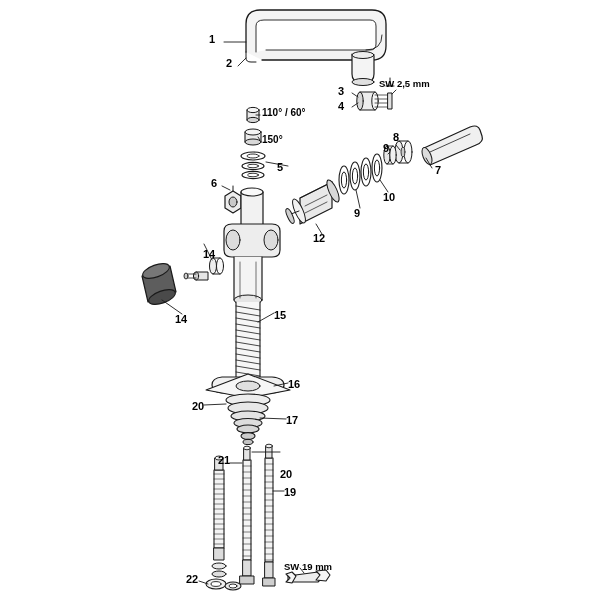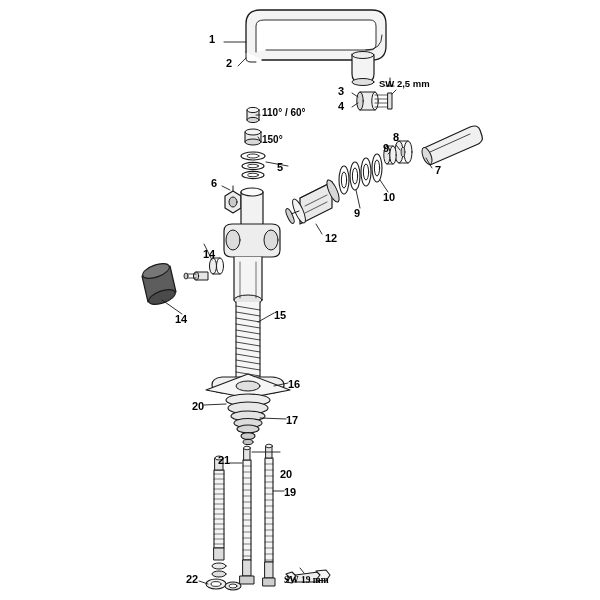--- a/index.html
+++ b/index.html
@@ -252,30 +252,30 @@
   <span class="lbl" style="left:226px;top:58px;">2</span>
   <span class="lbl" style="left:338px;top:86px;">3</span>
   <span class="lbl" style="left:338px;top:101px;">4</span>
   <span class="lbl" style="left:277px;top:162px;">5</span>
   <span class="lbl" style="left:211px;top:178px;">6</span>
   <span class="lbl" style="left:435px;top:165px;">7</span>
   <span class="lbl" style="left:393px;top:132px;">8</span>
   <span class="lbl" style="left:383px;top:143px;">9</span>
   <span class="lbl" style="left:383px;top:192px;">10</span>
   <span class="lbl" style="left:354px;top:208px;">9</span>
-  <span class="lbl" style="left:313px;top:233px;margin-left:12px;">12</span>
+  <span class="lbl" style="left:313px;top:233px;">12</span>
   <span class="lbl" style="left:175px;top:314px;">14</span>
   <span class="lbl" style="left:193px;top:249px;margin-left:10px;">14</span>
   <span class="lbl" style="left:274px;top:310px;">15</span>
   <span class="lbl" style="left:288px;top:379px;">16</span>
   <span class="lbl" style="left:286px;top:415px;text-align:right;">17</span>
   <span class="lbl" style="left:192px;top:401px;">20</span>
   <span class="lbl" style="left:284px;top:487px;">19</span>
   <span class="lbl" style="left:280px;top:469px;text-align:center;">20</span>
   <span class="lbl" style="left:218px;top:455px;">21</span>
   <span class="lbl" style="left:186px;top:574px;">22</span>
 
   <span class="lbl small" style="left:379px;top:79px;">SW 2,5 mm</span>
-  <span class="lbl small" style="left:284px;top:576px;font-family:Liberation Serif, serif;">SW 19 mm</span>
+  <span class="lbl small" style="left:284px;top:562px;">SW 19 mm</span>
   <span class="lbl ang" style="left:262px;top:108px;">110° / 60°</span>
   <span class="lbl ang" style="left:262px;top:135px;">150°</span>
 
 </div>
 
 </body></html>

